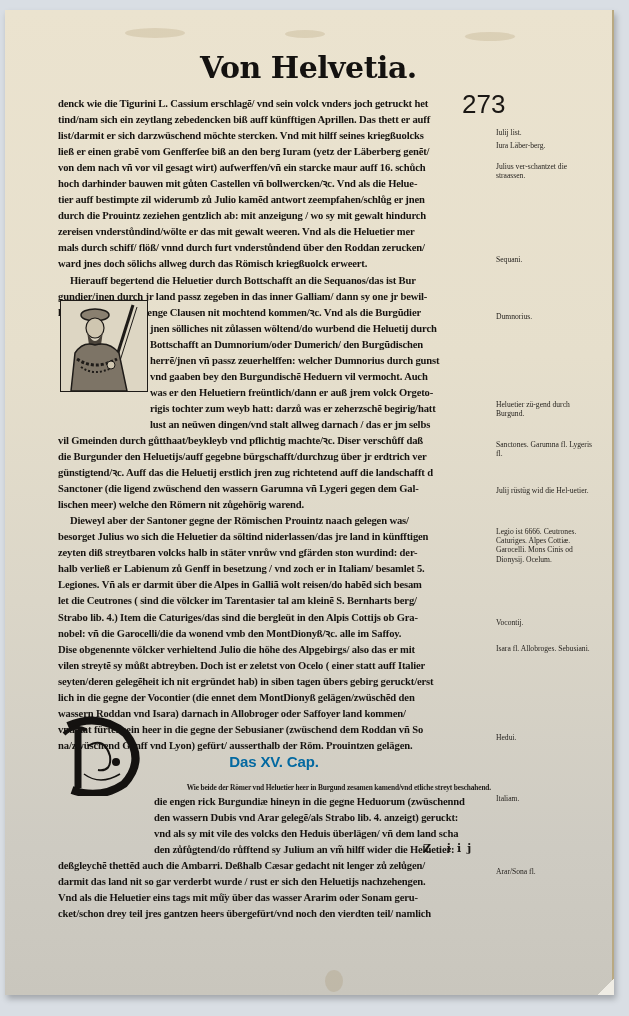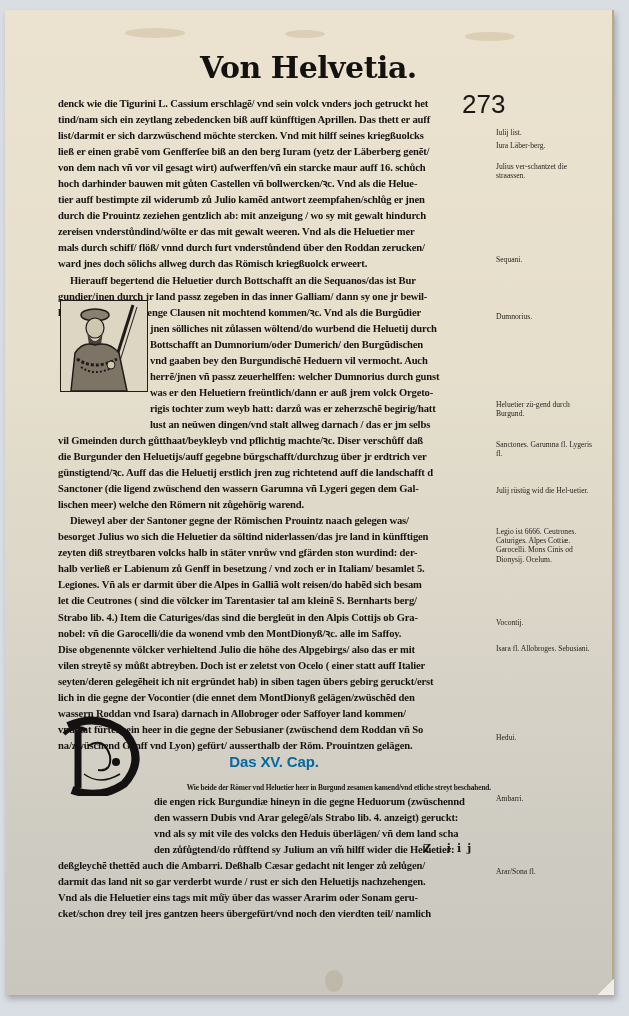--- a/index.html
+++ b/index.html
@@ -97,22 +97,22 @@
     <div class="line">zereisen vnderstůndind/wölte er das mit gewalt weeren. Vnd als die Heluetier mer</div>
     <div class="line">mals durch schiff/ flöß/ vnnd durch furt vnderstůndend über den Roddan zerucken/</div>
     <div class="line">ward jnes doch sölichs allweg durch das Römisch kriegßuolck erweert.</div>
     <div class="line indent">Hierauff begertend die Heluetier durch Bottschafft an die Sequanos/das ist Bur</div>
     <div class="line">gundier/jnen durch jr land passz zegeben in das inner Galliam/ dann sy one jr bewil-</div>
     <div class="line">ligung durch etliche enge Clausen nit mochtend kommen/ꝛc. Vnd als die Burgũdier</div>
   </div>
   <div>
     <div class="line wrap-left">jnen sölliches nit zůlassen wöltend/do wurbend die Heluetij durch</div>
     <div class="line wrap-left">Bottschafft an Dumnorium/oder Dumerich/ den Burgũdischen</div>
+    <div class="line wrap-left">herrẽ/jnen vñ passz zeuerhelffen: welcher Dumnorius durch gunst</div>
     <div class="line wrap-left">vnd gaaben bey den Burgundischẽ Heduern vil vermocht. Auch</div>
-    <div class="line wrap-left">herrẽ/jnen vñ passz zeuerhelffen: welcher Dumnorius durch gunst</div>
     <div class="line wrap-left">was er den Heluetiern freüntlich/dann er auß jrem volck Orgeto-</div>
     <div class="line wrap-left">rigis tochter zum weyb hatt: darzů was er zeherzschẽ begirig/hatt</div>
     <div class="line wrap-left">lust an neüwen dingen/vnd stalt allweg darnach / das er jm selbs</div>
   </div>
   <div>
     <div class="line">vil Gmeinden durch gůtthaat/beykleyb vnd pflichtig machte/ꝛc. Diser verschůff daß</div>
     <div class="line">die Burgunder den Heluetijs/auff gegebne bürgschafft/durchzug über jr erdtrich ver</div>
     <div class="line">günstigtend/ꝛc. Auff das die Heluetij erstlich jren zug richtetend auff die landschafft d</div>
     <div class="line">Sanctoner (die ligend zwüschend den wassern Garumna vñ Lygeri gegen dem Gal-</div>
     <div class="line">lischen meer) welche den Römern nit zůgehörig warend.</div>
@@ -182,17 +182,17 @@
   <div class="note" style="top:162px;">Julius ver-schantzet die straassen.</div>
   <div class="note" style="top:255px;">Sequani.</div>
   <div class="note" style="top:312px;">Dumnorius.</div>
   <div class="note" style="top:400px;">Heluetier zü-gend durch Burgund.</div>
   <div class="note" style="top:440px;">Sanctones. Garumna fl. Lygeris fl.</div>
   <div class="note" style="top:486px;">Julij rüstüg wid die Hel-uetier.</div>
   <div class="note" style="top:527px;">Legio ist 6666. Ceutrones. Caturiges. Alpes Cottiæ. Garocelli. Mons Cinis od Dionysij. Ocelum.</div>
   <div class="note" style="top:618px;">Vocontij.</div>
   <div class="note" style="top:644px;">Isara fl. Allobroges. Sebusiani.</div>
   <div class="note" style="top:733px;">Hedui.</div>
-  <div class="note" style="top:794px;">Ambarri.</div>
+  <div class="note" style="top:794px;">Italiam.</div>
   <div class="note" style="top:819px;margin-top:48px;">Arar/Sona fl.</div>
 </div>
 
 <div class="signature">Z iij</div>
 
 </body></html>

